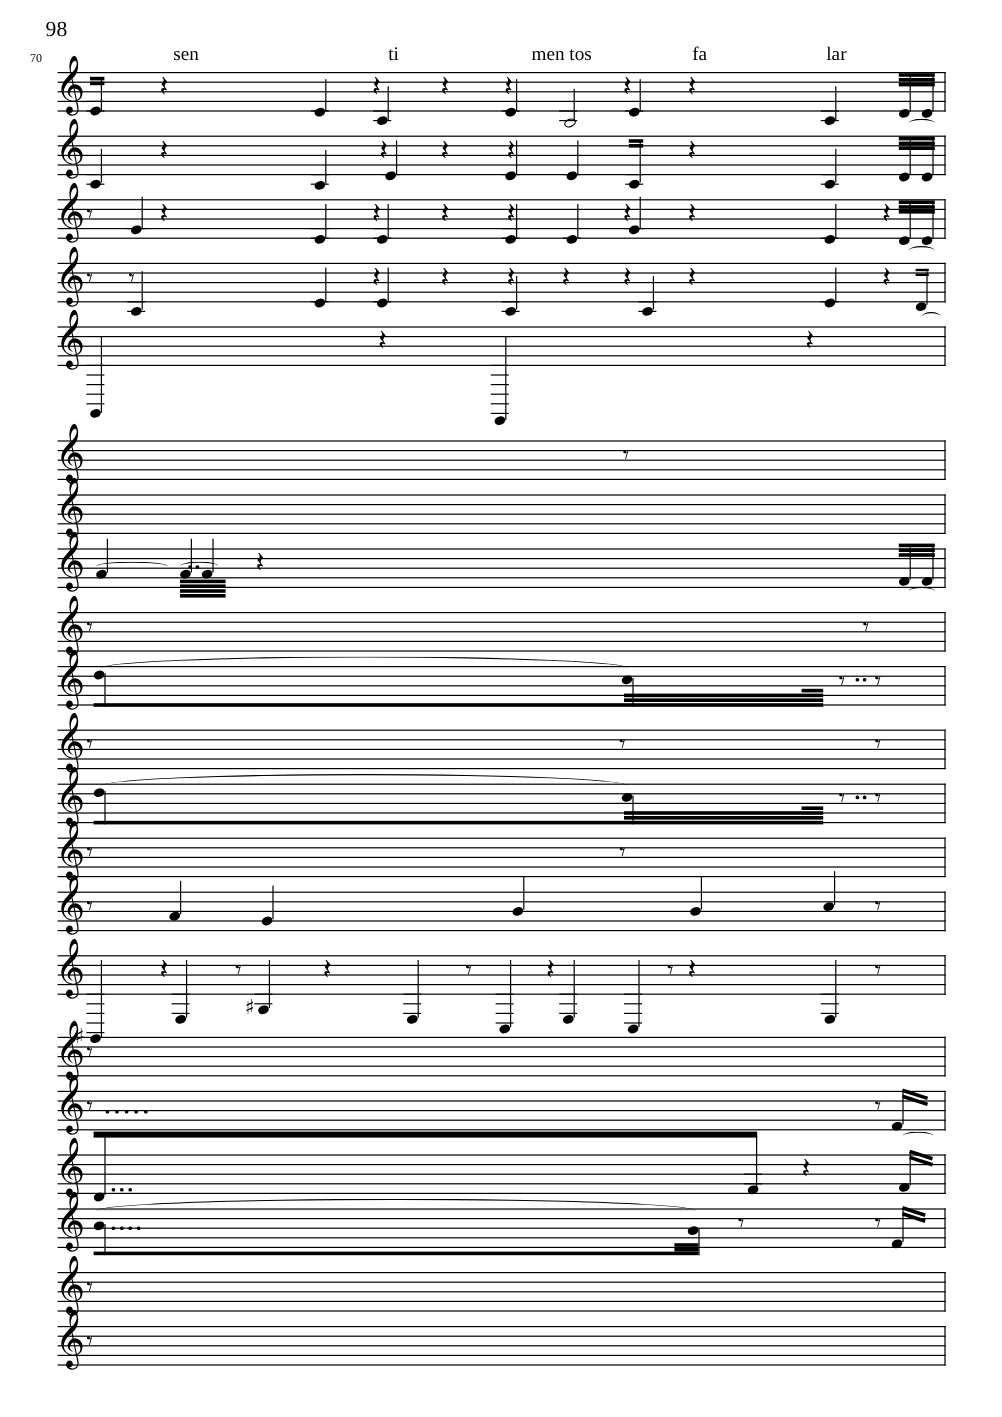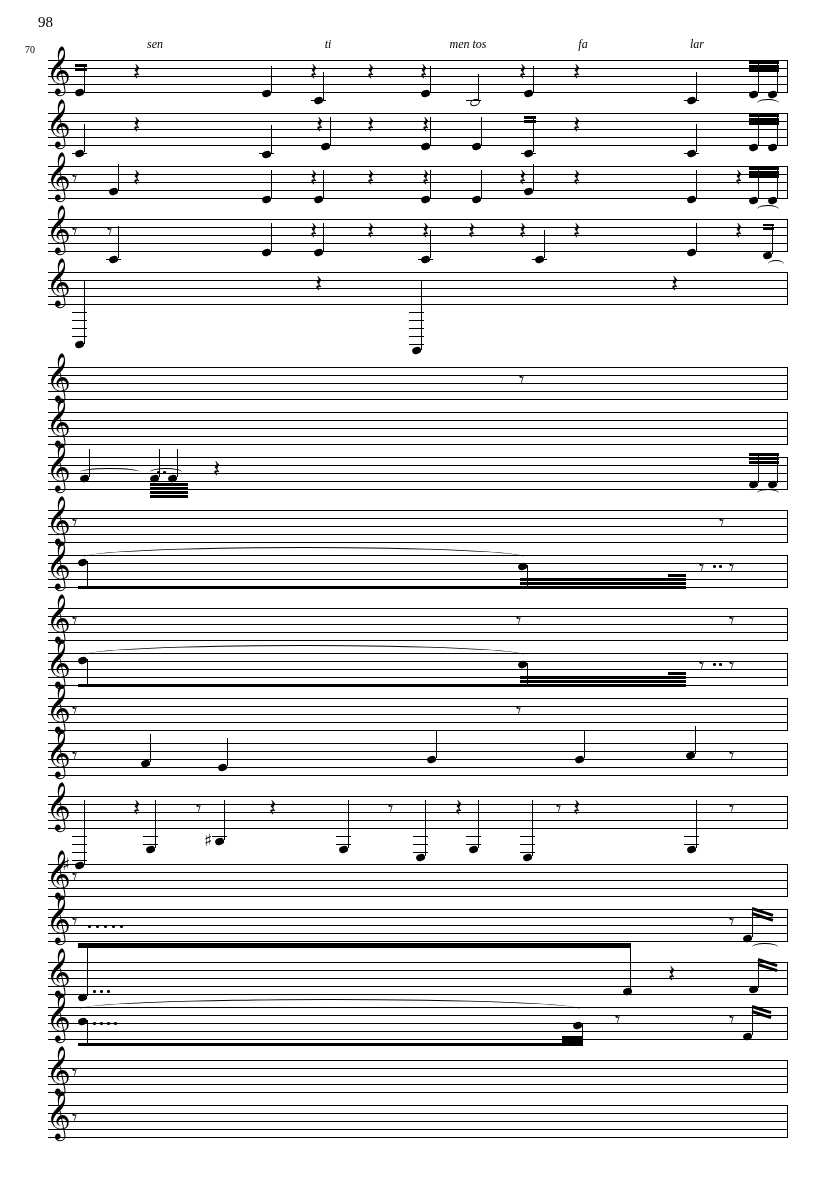--- a/index.html
+++ b/index.html
@@ -1,21 +1,21 @@
 <!DOCTYPE html>
 <html><head>
 <meta charset="utf-8">
 <style>
   html,body{margin:0;padding:0;background:#ffffff;}
   body{width:835px;height:1181px;position:relative;font-family:"Liberation Serif",serif;color:#000;}
   .page{position:relative;width:835px;height:1181px;overflow:hidden;}
 
-  .pagenum{position:absolute;font-size:15px;}
+  .pagenum{position:absolute;font-size:18px;}
   .measnum{position:absolute;font-size:10px;}
-  .lyric{position:absolute;font-size:12px;text-align:left;transform:translateX(-50%);white-space:nowrap;font-style:italic;}
+  .lyric{position:absolute;font-size:16px;text-align:left;transform:translateX(-50%);white-space:nowrap;}
 
   
   .staff{position:absolute;left:48px;width:740px;height:32px;}
   .staff .ln{position:absolute;left:0;width:100%;height:1px;background:#000;}
   .staff .ln:nth-child(1){top:0px;}
   .staff .ln:nth-child(2){top:8px;}
   .staff .ln:nth-child(3){top:16px;}
   .staff .ln:nth-child(4){top:24px;}
   .staff .ln:nth-child(5){top:32px;}
 

